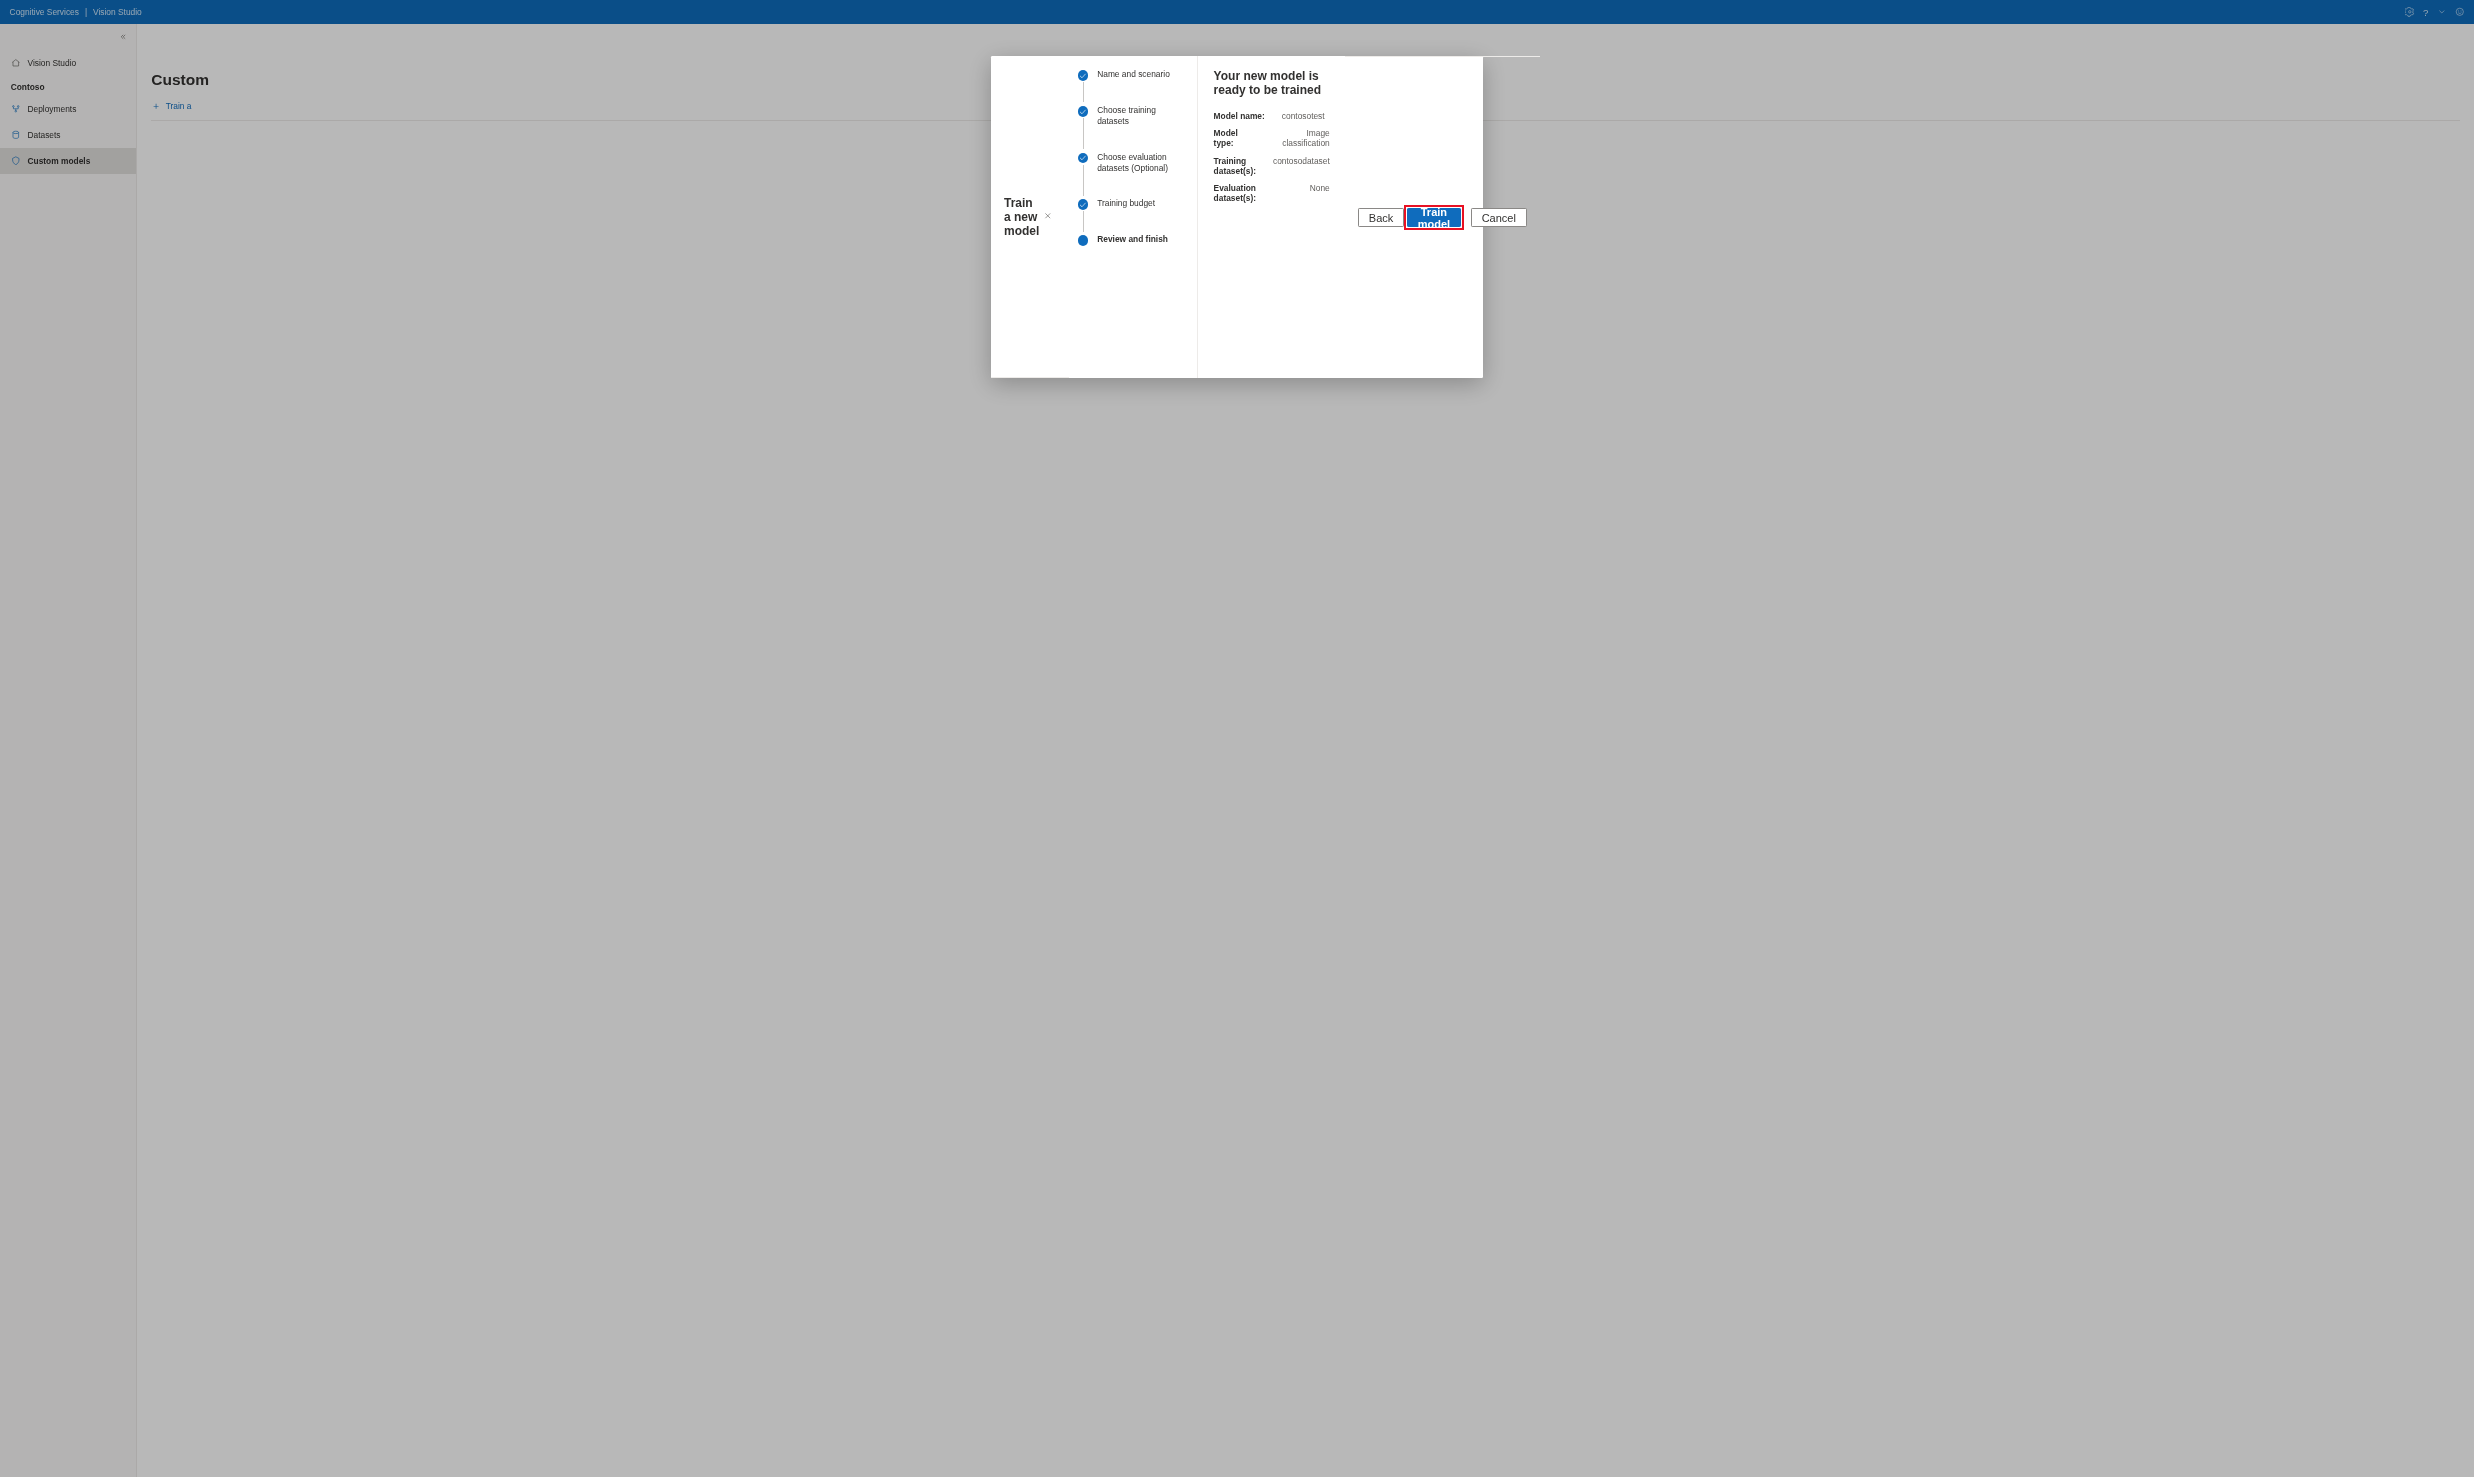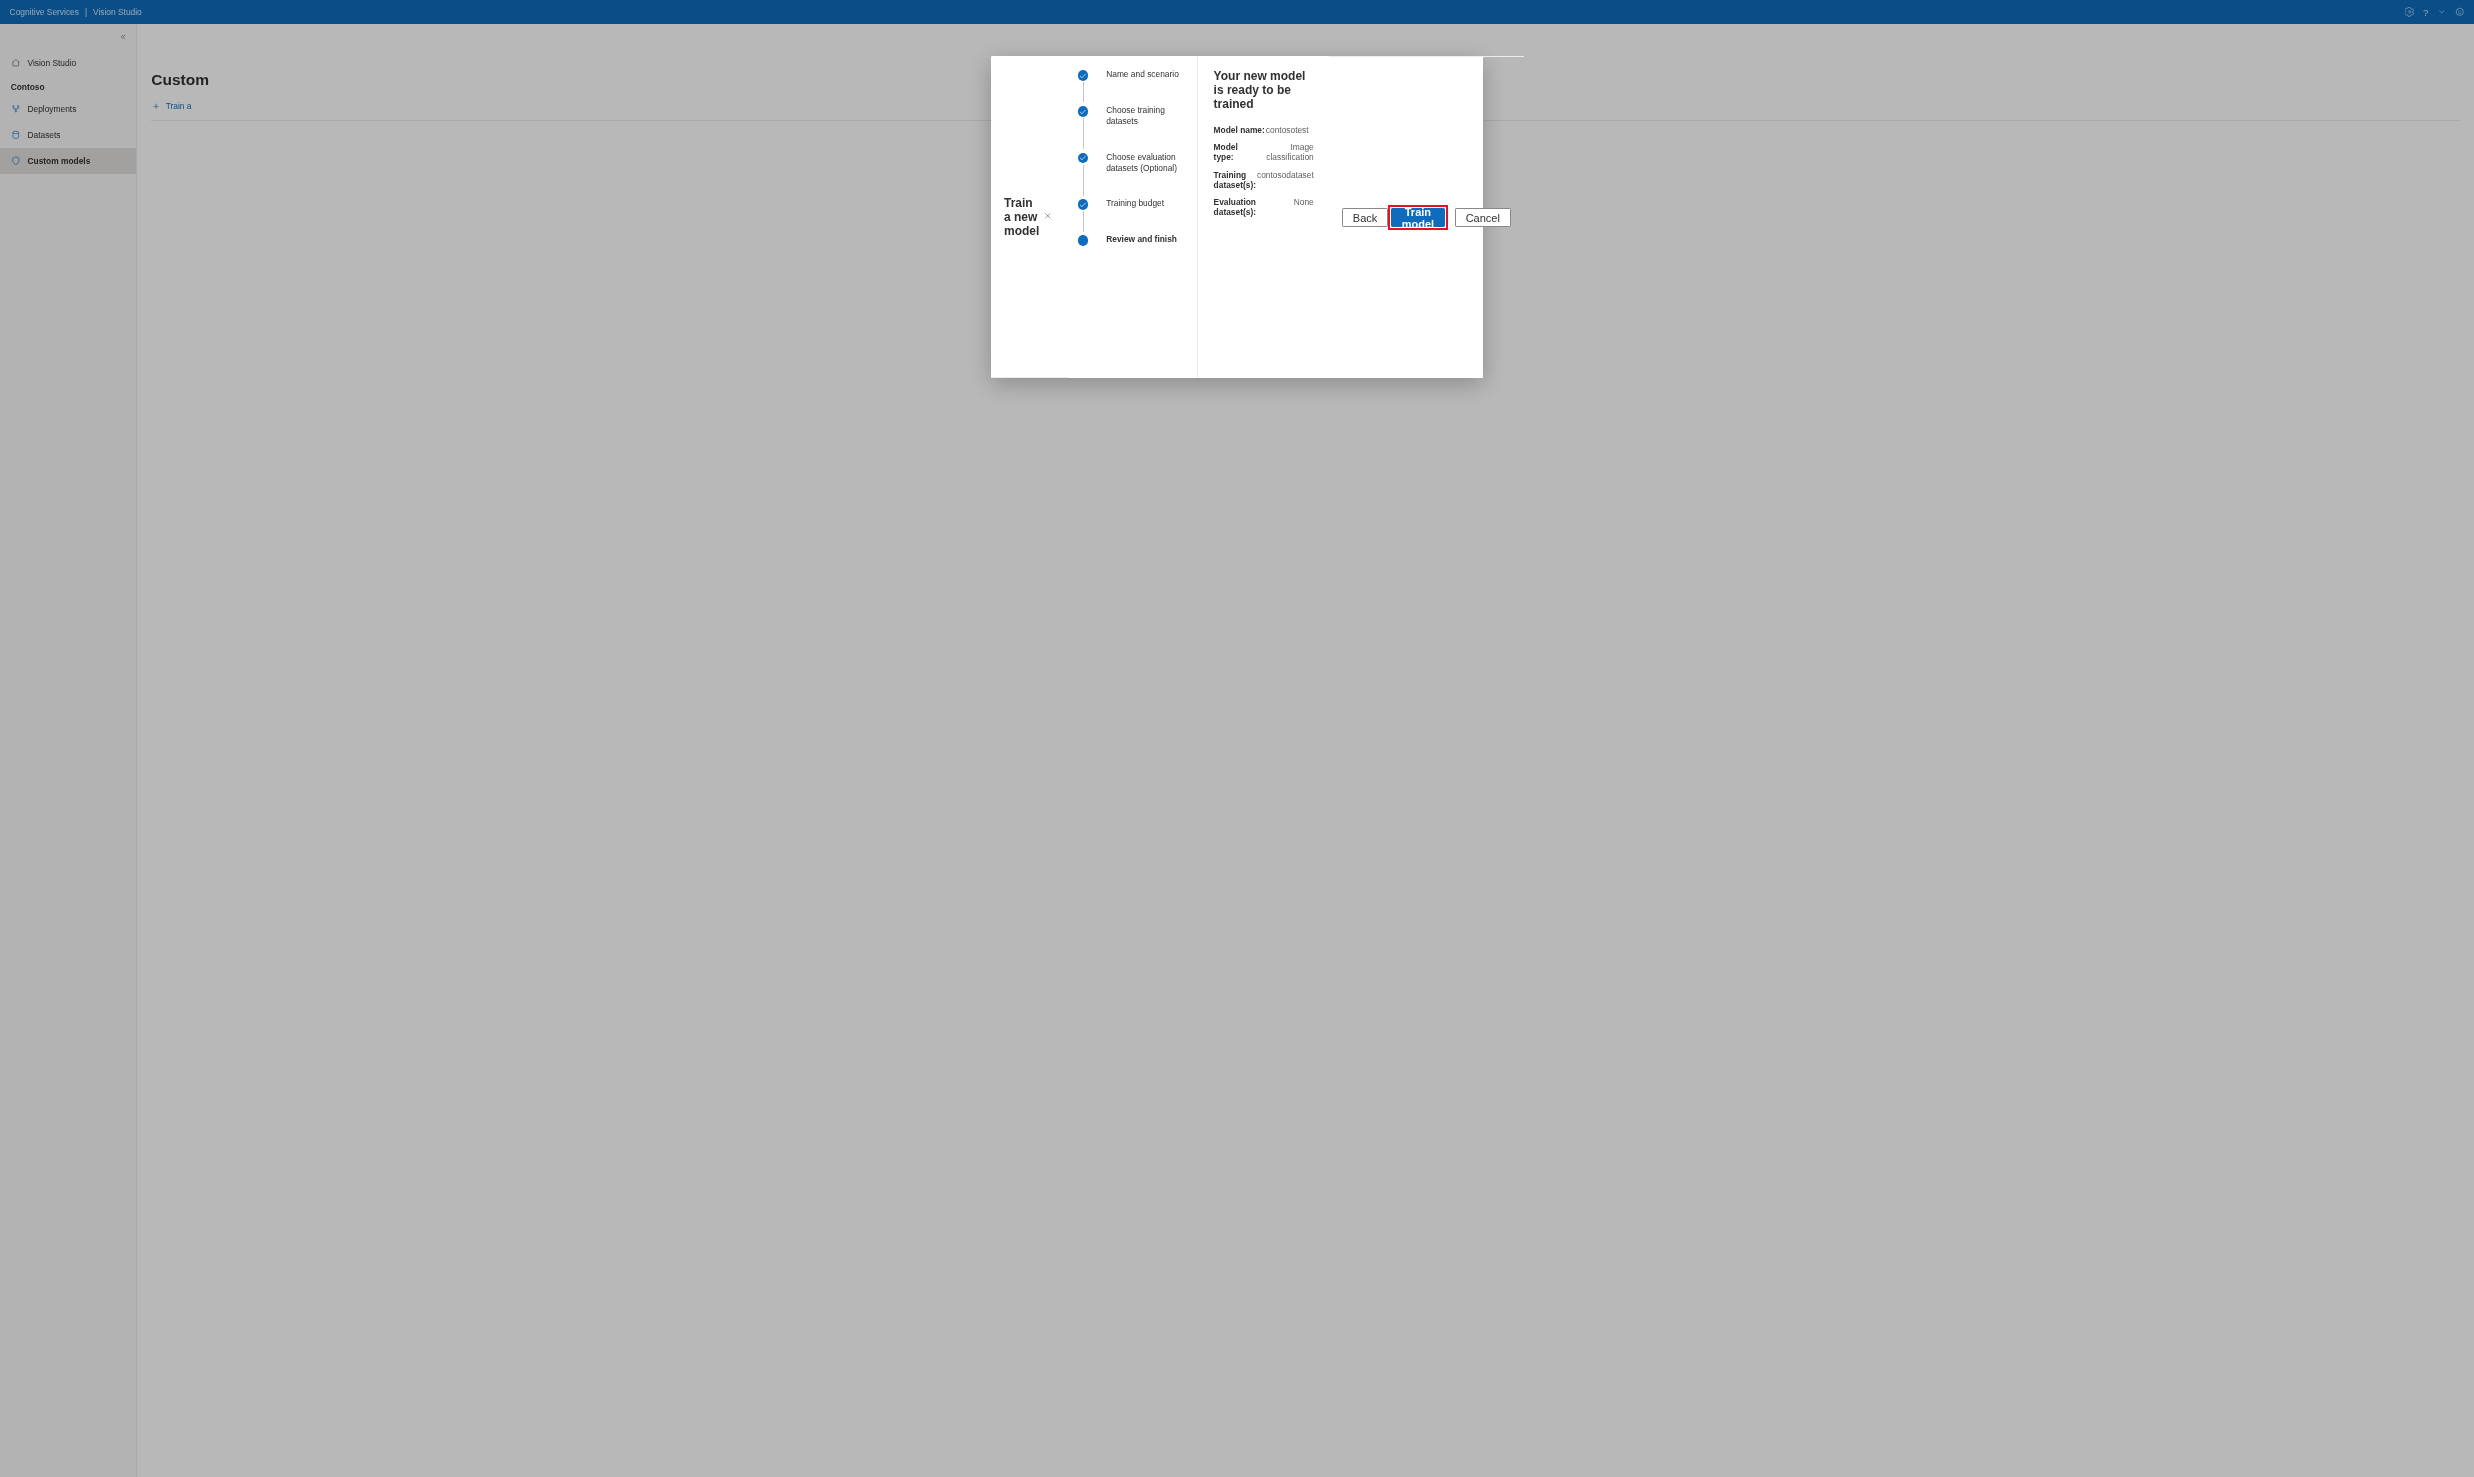--- a/index.html
+++ b/index.html
@@ -69,40 +69,40 @@
     padding: 10.7px 13px; border-bottom: 0.6px solid #edebe9;
   }
   .dlg-head h2 { font-size: 12px; font-weight: 600; }
   .dlg-close { color: #605e5c; cursor: pointer; padding: 3.6px; }
   .dlg-body {
     display: flex; min-height: 322px;
   }
   .steps {
     width: 129px; border-right: 0.6px solid #edebe9; padding: 13px 8.4px;
   }
-  .step { display: flex; gap: 18px; align-items: flex-start; position: relative; padding-bottom: 24px; }
+  .step { display: flex; gap: 9px; align-items: flex-start; position: relative; padding-bottom: 24px; }
   .step:last-child { padding-bottom: 0; }
   .step .dot {
     width: 10.7px; height: 10.7px; border-radius: 50%; background: #0f6cbd; color: #fff;
     display: inline-flex; align-items: center; justify-content: center; font-size: 6.6px;
     flex-shrink: 0; margin-top: 1.2px;
   }
   .step.current .dot { background: #0f6cbd; }
   .step.current .label { font-weight: 600; }
   .step .label { color: #323130; line-height: 1.35; }
   .step .connector {
     position: absolute; left: 5px; top: 13px; bottom: 2.4px; width: 0.6px; background: #c8c6c4;
   }
   .step:last-child .connector { display:none; }
 
   .review {
     flex: 1; padding: 13px 15.5px;
   }
   .review h3 { font-size: 12px; font-weight: 600; margin-bottom: 10.7px; }
-  .kv { display: flex; gap: 1px; padding: 3.6px 0; color: #323130; }
+  .kv { display: flex; gap: 17px; padding: 3.6px 0; color: #323130; }
   .kv .k { font-weight: 600; }
   .kv .v { color: #605e5c; text-align: right; }
 
   .dlg-foot {
     border-top: 0.6px solid #edebe9;
     display: flex; align-items: center; justify-content: space-between;
     padding: 8.4px 13px;
   }
   .btn {
     height: 19px; padding: 0 9.6px; border-radius: 1.2px; font-size: 11px;

